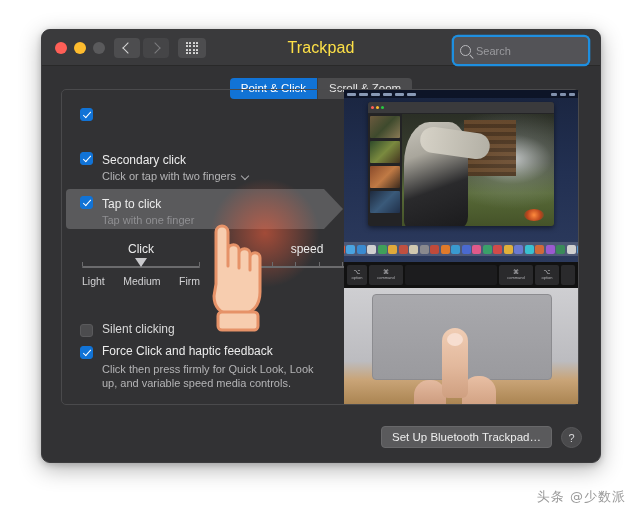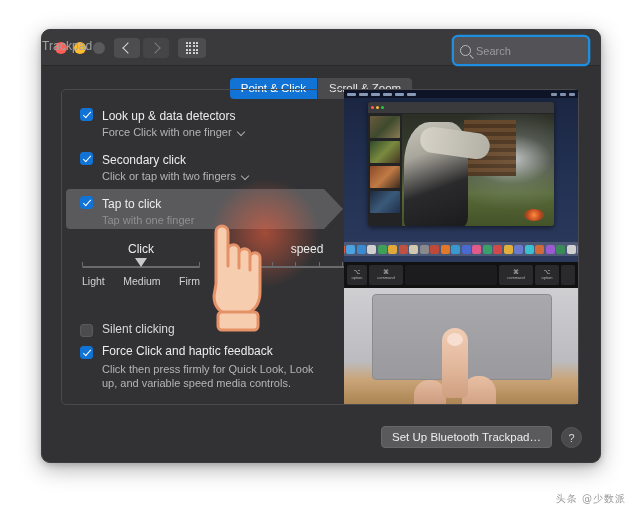--- a/index.html
+++ b/index.html
@@ -74,23 +74,23 @@
     display: grid;
     grid-template-columns: repeat(4, 2px);
     grid-template-rows: repeat(4, 2px);
     gap: 1.4px;
   }
   .griddots i { background: #d6d6d6; display:block; width:2px; height:2px; border-radius:0.5px;}
 
   #win-title {
     position: absolute;
     left: 0; right: 0; top: 9px;
-    text-align: left;
-    font-size: 12px;
-    color: #a3a3a3;
+    text-align: center;
+    font-size: 16px;
+    color: #fde047;
     letter-spacing: .1px;
   }
 
   #searchbox {
     position: absolute;
     right: 12px;
     top: 7px;
     width: 134px;
     height: 27px;
     background: #535357;
@@ -555,21 +555,21 @@
     width: 76px;
     height: 150px;
     pointer-events: none;
   }
 
   
   #watermark {
     position: absolute;
     right: 14px;
     bottom: 8px;
-    font-size: 10px;
+    font-size: 13px;
     color: #9a9a9a;
     font-family: "DejaVu Sans", sans-serif;
     letter-spacing: 1px;
     margin-top: 25px;
   }
 </style>
 </head>
 <body>
 
 <div id="window">
@@ -623,27 +623,20 @@
 
   <div id="panel">
 
     <div id="left-col">
 
       <div id="tap-highlight"></div>
       <div id="tap-glow"></div>
 
       <div class="opt-row" id="opt-lookup">
         <span class="cb on"></span>
-        <span>
-          <span class="opt-title">Look up &amp; data detectors</span>
-          <span class="opt-sub">
-            <span>Force Click with one finger</span>
-            <span class="popchev"></span>
-          </span>
-        </span>
       </div>
 
       <div class="opt-row" id="opt-secondary">
         <span class="cb on"></span>
         <span>
           <span class="opt-title">Secondary click</span>
           <span class="opt-sub">
             <span>Click or tap with two fingers</span>
             <span class="popchev"></span>
           </span>

